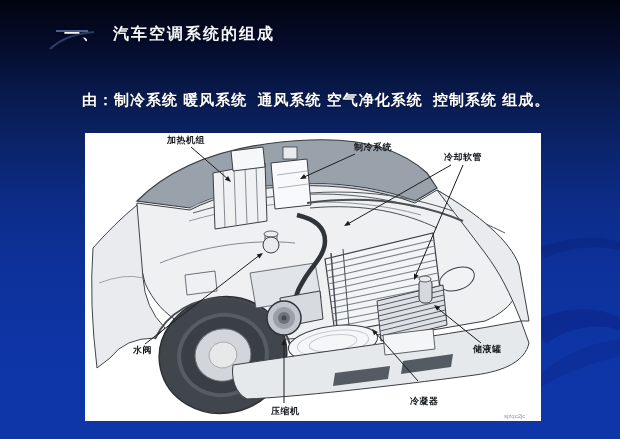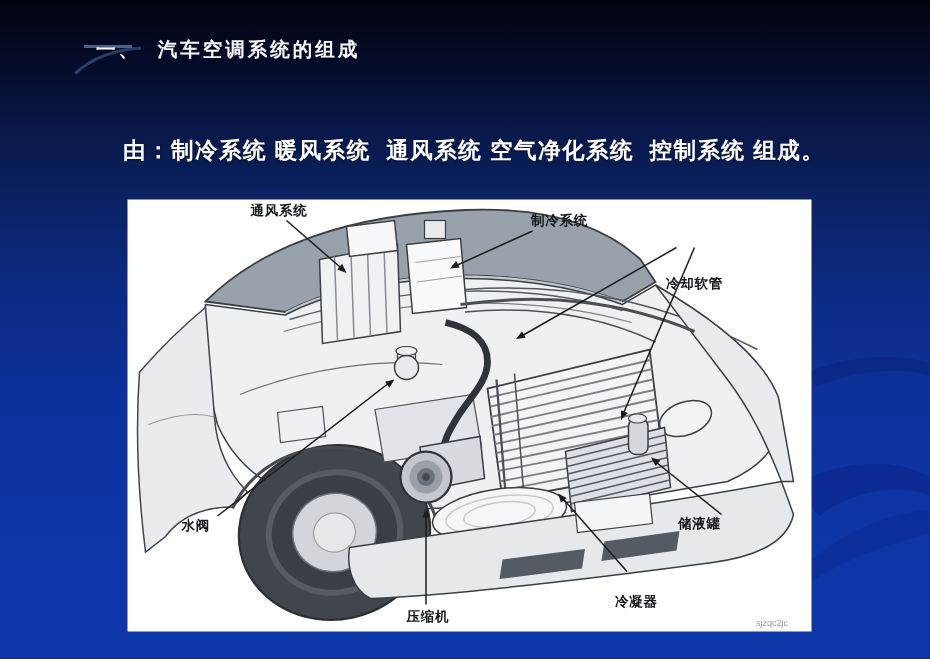--- a/index.html
+++ b/index.html
@@ -6,44 +6,44 @@
   .slide{
     position:relative;width:620px;height:439px;overflow:hidden;
     font-family:"Liberation Sans","DejaVu Sans",sans-serif;
     background:linear-gradient(180deg,
       #01040f 0%, #050c2b 10%, #081848 20%, #0a2162 30%,
       #0c2b85 45%, #0d319a 60%, #0e35a6 80%, #0e36a9 100%);
   }
   .decor{position:absolute;left:0;top:0;pointer-events:none;}
   .slide-title{
     position:absolute;left:64px;top:24px;color:#f4f6fb;
-    font-size:13px;font-weight:bold;letter-spacing:2px;white-space:pre;
+    font-size:16px;font-weight:bold;letter-spacing:2px;white-space:pre;
     text-shadow:0 1px 2px rgba(0,0,0,.5);
   }
   .slide-body{
     position:absolute;left:82px;top:91px;color:#ffffff;
     font-size:15px;font-weight:bold;letter-spacing:1px;white-space:pre;
     text-shadow:0 1px 1px rgba(0,0,0,.45);
   }
   .figure{
     position:absolute;left:85px;top:133px;width:456px;height:288px;
     background:#ffffff;
   }
   .figure svg{display:block;}
   .fig-label{
     position:absolute;font-size:9px;line-height:10px;color:#15181c;
     letter-spacing:.5px;white-space:pre;font-weight:bold;
   }
   .lbl-heater   {left:82px;  top:2px;}
   .lbl-cooler   {left:269px; top:9px;}
-  .lbl-hose     {left:359px; top:19px;margin-top:32px;}
-  .lbl-valve    {left:36px;  top:212px;}
+  .lbl-hose     {left:359px; top:19px;}
+  .lbl-valve    {left:48px;  top:212px;}
   .lbl-compressor{left:186px;top:274px;font-family:Liberation Mono, monospace;}
   .lbl-condenser{left:325px; top:263px;}
-  .lbl-receiver {left:367px; top:211px;}
+  .lbl-receiver {left:388px; top:211px;}
   .watermark{
     position:absolute;left:419px;top:280px;font-size:6px;line-height:6px;
     color:#9298a0;letter-spacing:0;white-space:nowrap;
   }
 </style>
 </head>
 <body>
 
 <div class="slide">
 
@@ -193,21 +193,21 @@
         <polygon points="215,46 219.1,41 221.5,45.4"></polygon>
         <polygon points="259,93 263,87.8 265.5,92.1"></polygon>
         <polygon points="329,147 329,140.5 333.6,142.4"></polygon>
         <polygon points="178,120 174.6,125.5 171.7,121.5"></polygon>
         <polygon points="199,206 201.5,212 196.5,212"></polygon>
         <polygon points="287,196 292.8,199 289,202.2"></polygon>
         <polygon points="349,172 355.3,173.8 352.1,177.7"></polygon>
       </g>
     </svg>
 
-    <div class="fig-label lbl-heater">通风系统</div>
+    <div class="fig-label lbl-heater">加热机组</div>
     <div class="fig-label lbl-cooler">制冷系统</div>
     <div class="fig-label lbl-hose">冷却软管</div>
     <div class="fig-label lbl-valve">水阀</div>
     <div class="fig-label lbl-compressor">压缩机</div>
     <div class="fig-label lbl-condenser">冷凝器</div>
     <div class="fig-label lbl-receiver">储液罐</div>
 
     <div class="watermark">sjzqc2jc</div>
   </div>
 

